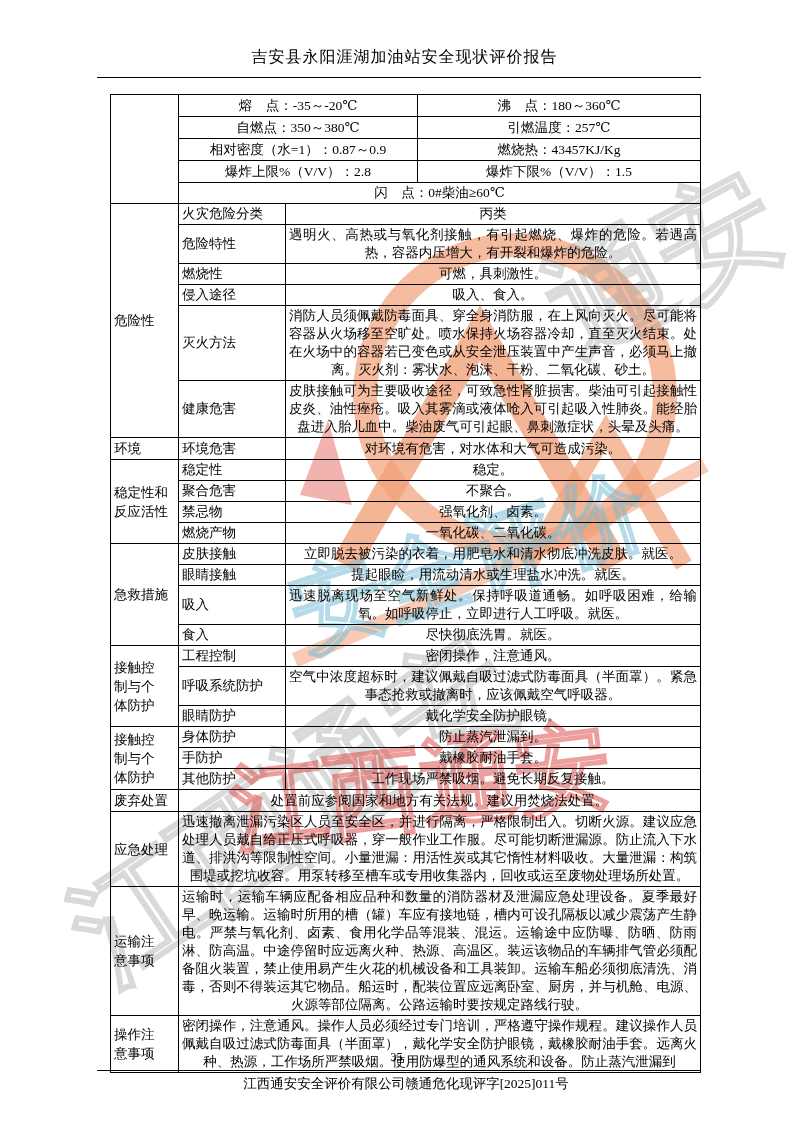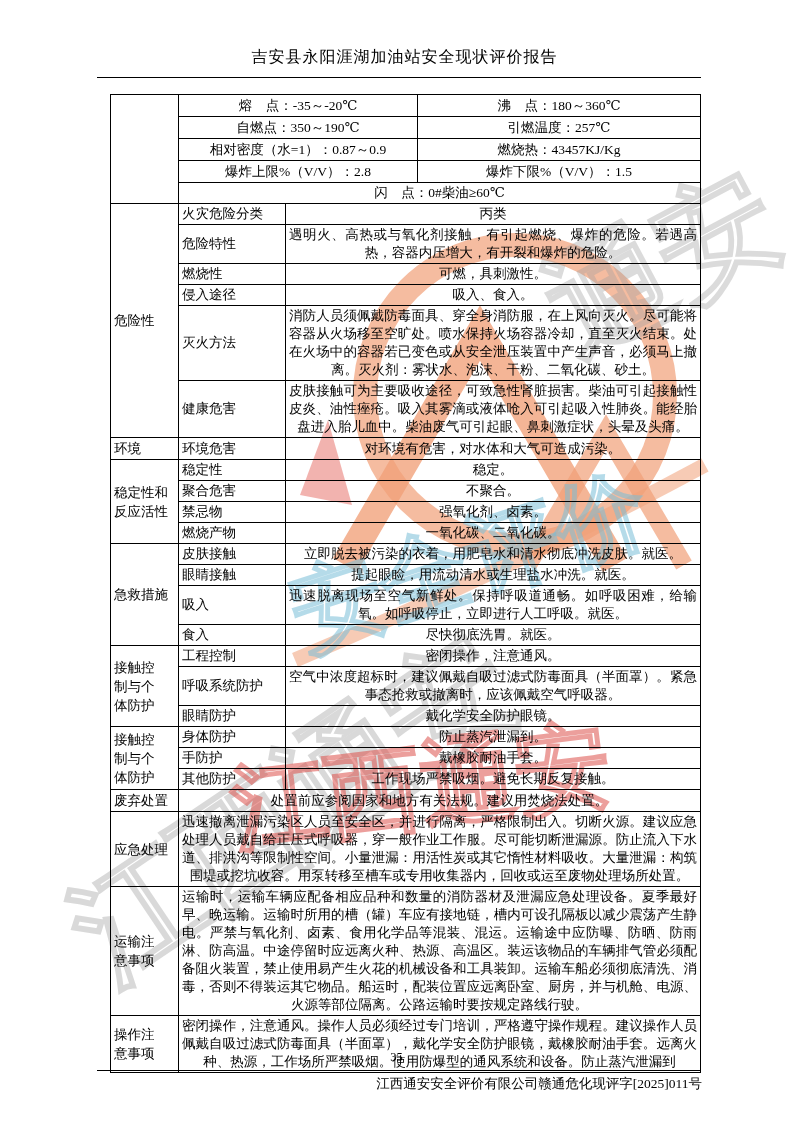--- a/index.html
+++ b/index.html
@@ -40,21 +40,21 @@
   td.lbl{text-align:left;}
   td.val{text-align:justify;text-align-last:center;font-family:Liberation Serif, serif;}
   td.ctr{text-align:center;}
   tr.h22{height:22px;}
   tr.h17{height:17px;}
   .pagenum{
     position:absolute;left:0;top:1050px;width:100%;text-align:center;font-size:12.5px;
   }
   .footer{
     position:absolute;left:110px;top:1075px;width:592px;
-    display:flex;justify-content:flex-end;font-size:13.5px;
+    display:flex;justify-content:center;font-size:13.5px;
   }
 </style>
 </head>
 <body>
 
 <div class="doc">
 
   <div class="wm">
     <svg width="793" height="1122" viewBox="0 0 793 1122">
       <circle cx="515" cy="395" r="150" fill="none" stroke="#f1a078" stroke-width="24" opacity="0.7"></circle>
@@ -81,21 +81,21 @@
           <col style="width:283px">
       </colgroup>
       <tbody>
 
         <tr class="h22">
           <td rowspan="5" class="gcell"></td>
           <td colspan="2" class="ctr">熔　点：-35～-20℃</td>
           <td class="ctr">沸　点：180～360℃</td>
         </tr>
         <tr class="h22">
-          <td colspan="2" class="ctr">自燃点：350～190℃</td>
+          <td colspan="2" class="ctr">自燃点：350～380℃</td>
           <td class="ctr">引燃温度：257℃</td>
         </tr>
         <tr class="h22">
           <td colspan="2" class="ctr">相对密度（水=1）：0.87～0.9</td>
           <td class="ctr">燃烧热：43457KJ/Kg</td>
         </tr>
         <tr class="h22">
           <td colspan="2" class="ctr">爆炸上限%（V/V）：2.8</td>
           <td class="ctr">爆炸下限%（V/V）：1.5</td>
         </tr>

